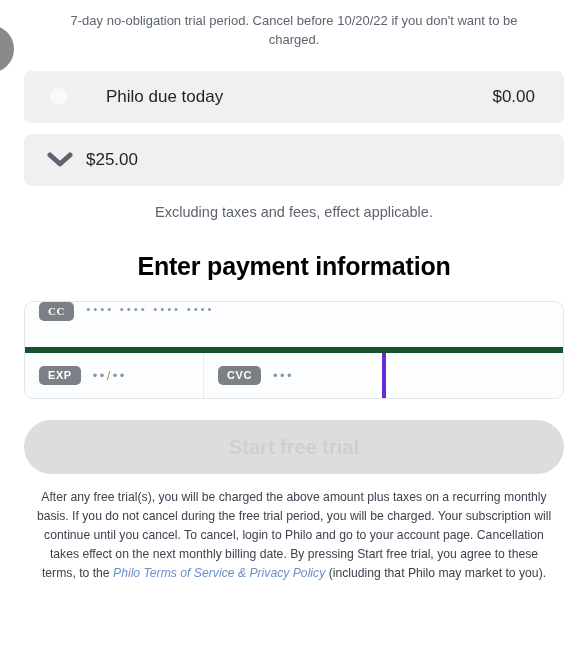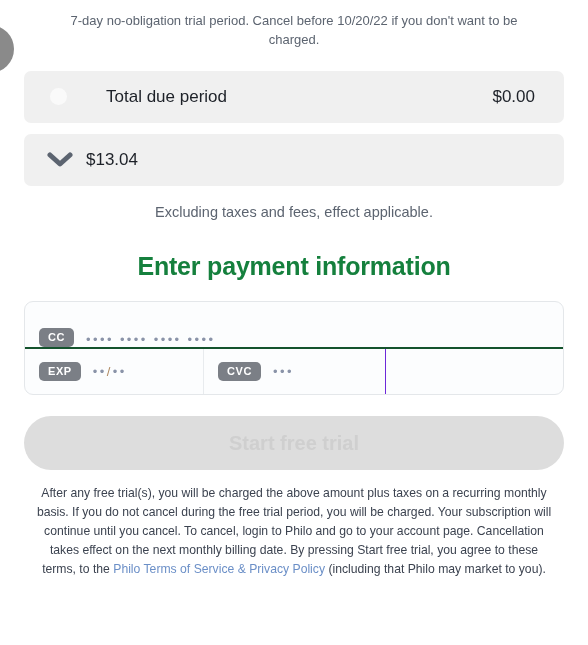--- a/index.html
+++ b/index.html
@@ -101,53 +101,54 @@
     text-align: center;
     font-size: 14.5px;
     color: #5c6470;
     margin-top: 18px;
   }
 
   .payment-title {
     text-align: center;
     font-size: 25px;
     font-weight: bold;
-    color: #15803d;
+    color: #000000;
     margin-top: 32px;
     letter-spacing: -0.2px;
   }
 
   
   .payment-card {
     margin-top: 19px;
     border: 1px solid #e4e7ea;
     border-radius: 9px;
     background: #fcfdfe;
     overflow: hidden;
   }
   .cc-row {
     display: flex;
-    align-items: flex-end;
+    align-items: flex-start;
     height: 45px;
     padding-left: 14px;
-    border-bottom: 2px solid #14532d;
+    border-bottom: 6px solid #14532d;
+    font-family: Liberation Serif, serif;
   }
   .sub-row {
     display: flex;
     height: 45px;
   }
   .sub-cell {
     display: flex;
     align-items: center;
     padding-left: 14px;
     box-sizing: border-box;
     text-align: center;
   }
   .cell-exp { width: 179px; border-right: 1px solid #e8ebee; }
-  .cell-cvc { width: 182px; border-right: 1px solid #6d28d9; }
+  .cell-cvc { width: 182px; border-right: 4px solid #6d28d9; }
   .cell-zip { flex: 1 1 auto; padding-left: 26px; }
 
   .field-badge {
     background: #7b7f86;
     color: #ffffff;
     font-size: 11px;
     font-weight: bold;
     letter-spacing: 0.6px;
     border-radius: 5px;
     padding: 4px 9px 4px 9px;
@@ -188,49 +189,50 @@
     margin-top: 14px;
     text-align: center;
     font-size: 12.2px;
     line-height: 1.55;
     color: #3c4350;
     padding: 0 8px;
   }
   .legal-link {
     color: #6b8fc7;
     text-decoration: none;
+    font-style: italic;
   }
 </style>
 </head>
 <body>
 
 <div class="edge-circle"></div>
 
 <div class="page">
 
 
   <p class="trial-note">7-day no-obligation trial period. Cancel before 10/20/22 if you don't want to be charged.</p>
 
   <div class="summary">
 
     <div class="summary-row">
       <span class="row-icon">
         <span class="dot-icon"></span>
       </span>
-      <span class="row-label">Total due period</span>
+      <span class="row-label">Philo due today</span>
       <span class="row-price">$0.00</span>
     </div>
 
     <div class="summary-row">
       <span class="row-icon">
         <svg class="chevron-icon" width="26" height="16" viewBox="0 0 26 16" aria-hidden="true">
           <path d="M3 3 L13 12 L23 3" fill="none" stroke="#5c6470" stroke-width="5" stroke-linecap="round" stroke-linejoin="round"></path>
         </svg>
       </span>
-      <span class="row-price">$13.04</span>
+      <span class="row-price">$25.00</span>
     </div>
 
   </div>
 
   <p class="excluding">Excluding taxes and fees, effect applicable.</p>
 
   <h2 class="payment-title">Enter payment information</h2>
 
   <div class="payment-card">
 

